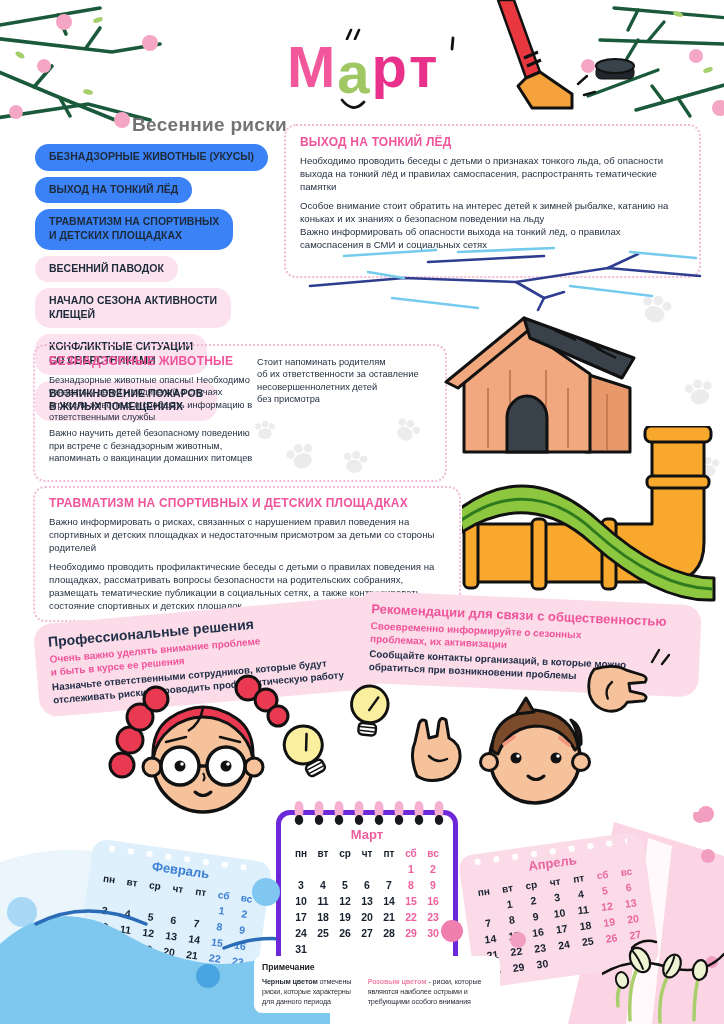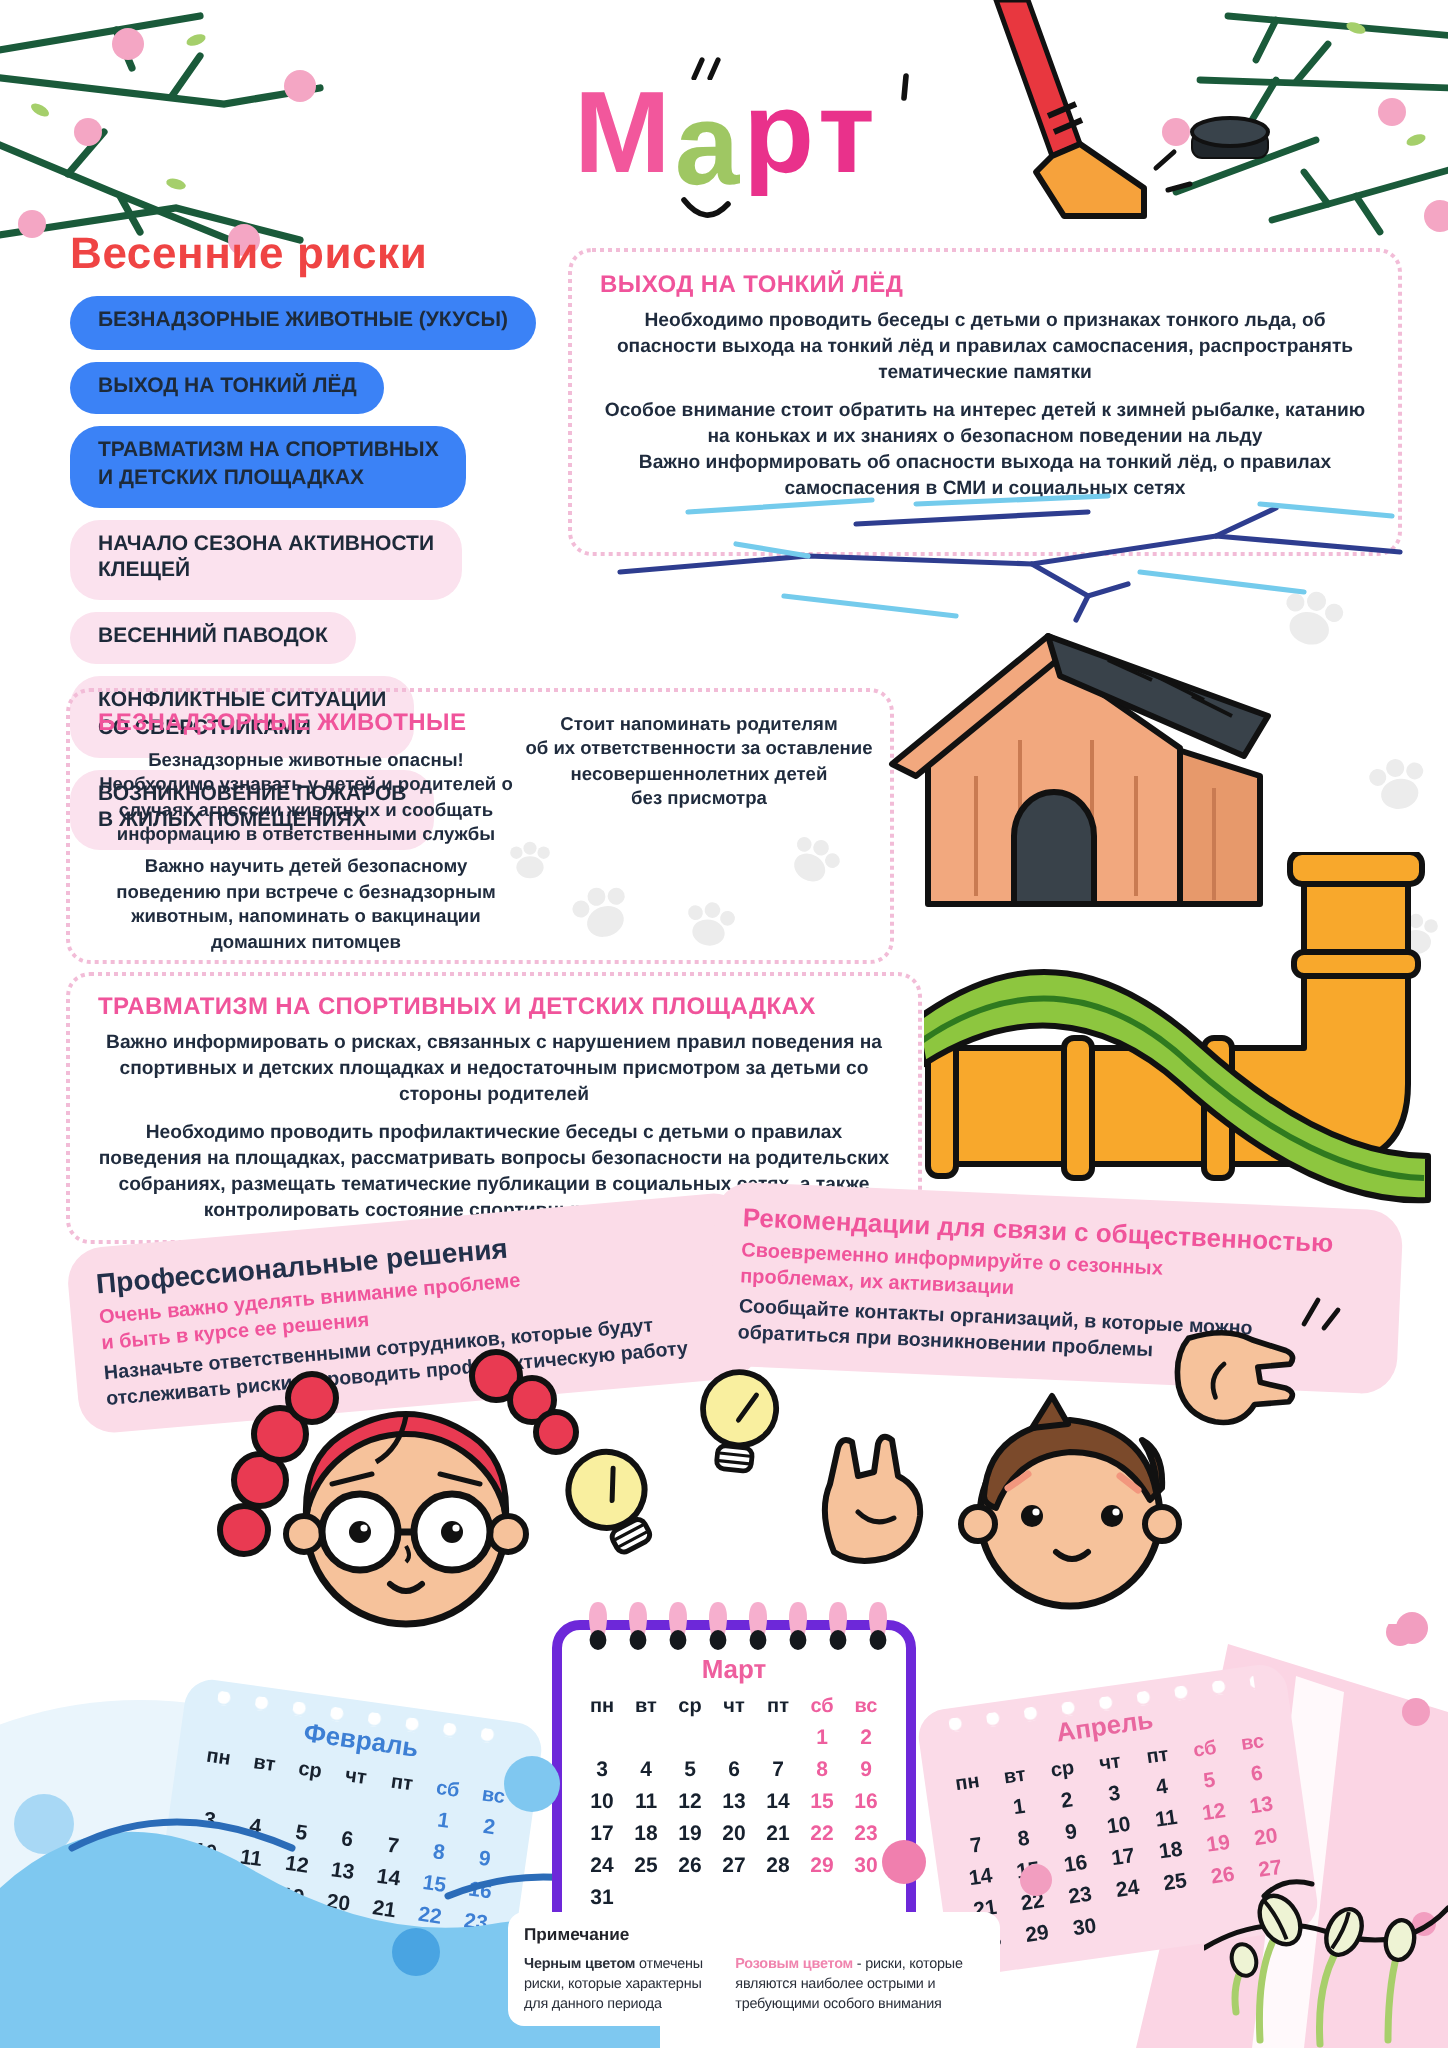--- a/index.html
+++ b/index.html
@@ -1,23 +1,23 @@
 <!DOCTYPE html>
 <html><head>
 <meta charset="utf-8">
 <style>
   html,body{margin:0;padding:0;background:#fff;}
   .poster{position:relative;width:724px;height:1024px;background:#fff;overflow:hidden;
           font-family:"Liberation Sans",sans-serif;}
   .abs{position:absolute;}
 
   
-  .main-risks-title{color:#ef4444;font-size:22px;font-weight:bold;letter-spacing:.3px;}
+  .main-risks-title{color:#737373;font-size:19px;font-weight:bold;letter-spacing:.3px;text-align:right;}
   .sec-title{color:#f0549b;font-weight:bold;font-size:12px;margin:0 0 6px;letter-spacing:.2px;}
-  .body-text{color:#1f2b3d;font-weight:bold;font-size:9.6px;line-height:1.33;margin:0 0 7px;text-align:center;}
+  .body-text{color:#1f2b3d;font-weight:normal;font-size:9.6px;line-height:1.33;margin:0 0 7px;}
   .pre{white-space:pre-line;}
   .dotted-box{border:2px dotted #f2bcd7;border-radius:12px;box-sizing:border-box;}
 
   
   .pill{display:block;width:max-content;max-width:246px;padding:6px 14px 7px;border-radius:15px;
         font-weight:bold;font-size:10.5px;line-height:1.3;color:#1d2a3a;margin-bottom:6px;
         white-space:pre-line;}
   .pill.hot{background:#3b82f6;}
   .pill.soft{background:#fbe2ee;}
 
@@ -179,23 +179,23 @@
   <svg class="abs" style="left:448px;top:36px" width="10" height="16" viewBox="0 0 10 16">
     <path d="M5,2 L4,13" stroke="#111" stroke-width="2.8" stroke-linecap="round"></path>
     </svg>
 
   <div class="abs" style="left:35px;top:114px;width:252px">
     <div class="main-risks-title" style="margin-bottom:8px">Весенние риски</div>
     <span class="pill hot">БЕЗНАДЗОРНЫЕ ЖИВОТНЫЕ (УКУСЫ)</span>
     <span class="pill hot">ВЫХОД НА ТОНКИЙ ЛЁД</span>
     <span class="pill hot">ТРАВМАТИЗМ НА СПОРТИВНЫХ
 И ДЕТСКИХ ПЛОЩАДКАХ</span>
+    <span class="pill soft">ВЕСЕННИЙ ПАВОДОК</span>
     <span class="pill soft">НАЧАЛО СЕЗОНА АКТИВНОСТИ
 КЛЕЩЕЙ</span>
-    <span class="pill soft">ВЕСЕННИЙ ПАВОДОК</span>
     <span class="pill soft">КОНФЛИКТНЫЕ СИТУАЦИИ
 СО СВЕРСТНИКАМИ</span>
     <span class="pill soft">ВОЗНИКНОВЕНИЕ ПОЖАРОВ
 В ЖИЛЫХ ПОМЕЩЕНИЯХ</span>
   </div>
 
   <div class="abs dotted-box" style="left:284px;top:124px;width:417px;min-height:122px;padding:9px 14px">
     <p class="sec-title">ВЫХОД НА ТОНКИЙ ЛЁД</p>
     <p class="body-text">Необходимо проводить беседы с детьми о признаках тонкого льда, об опасности выхода на тонкий лёд и правилах самоспасения, распространять тематические памятки</p>
     <p class="body-text" style="margin-bottom:0">Особое внимание стоит обратить на интерес детей к зимней рыбалке, катанию на коньках и их знаниях о безопасном поведении на льду</p>

